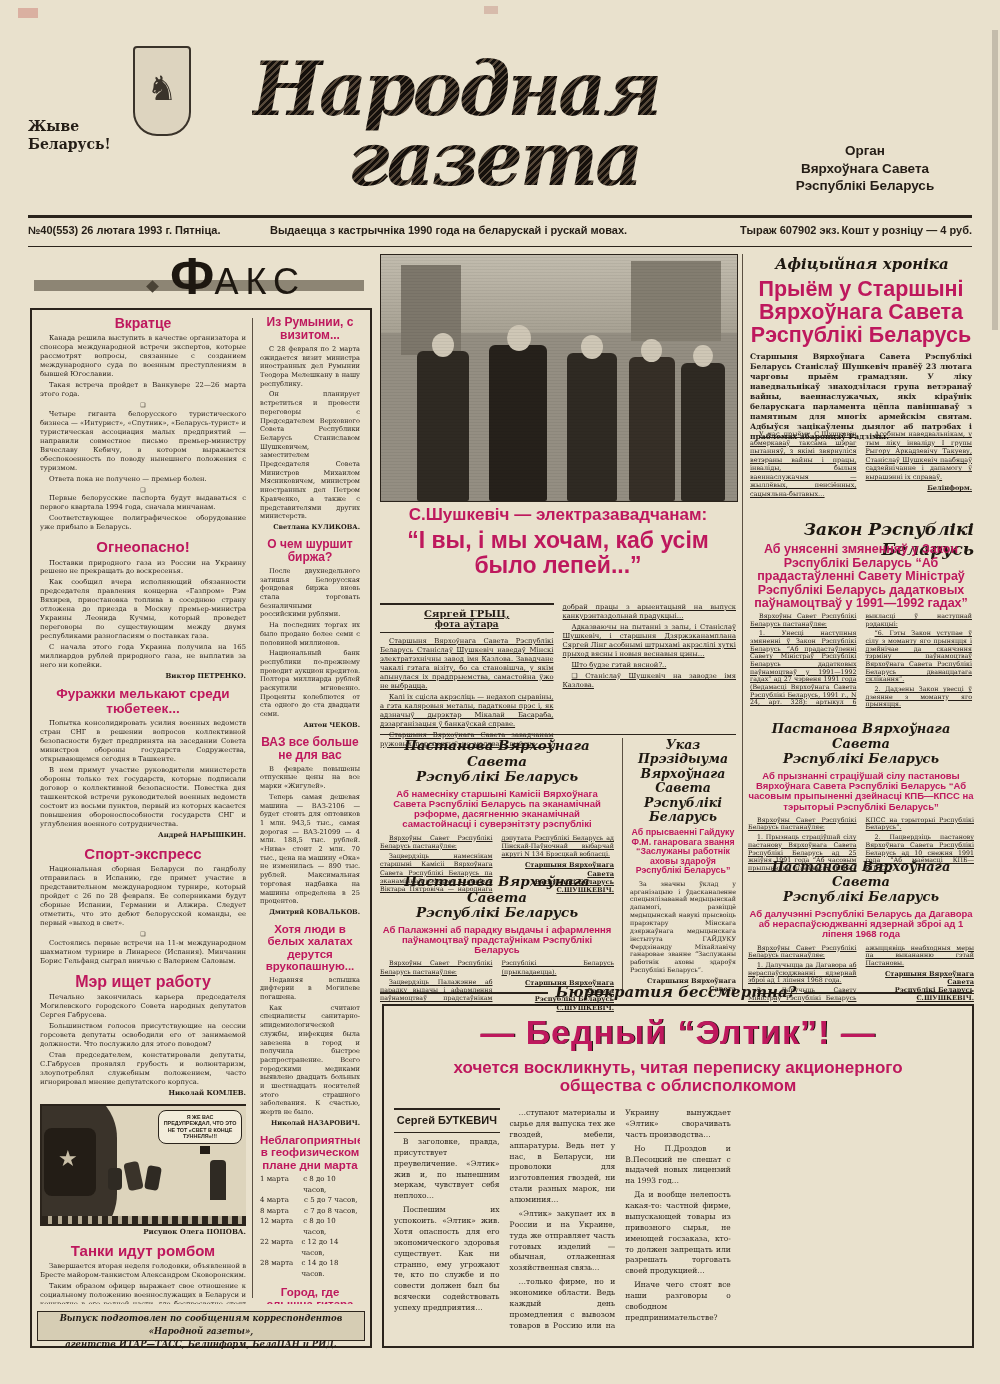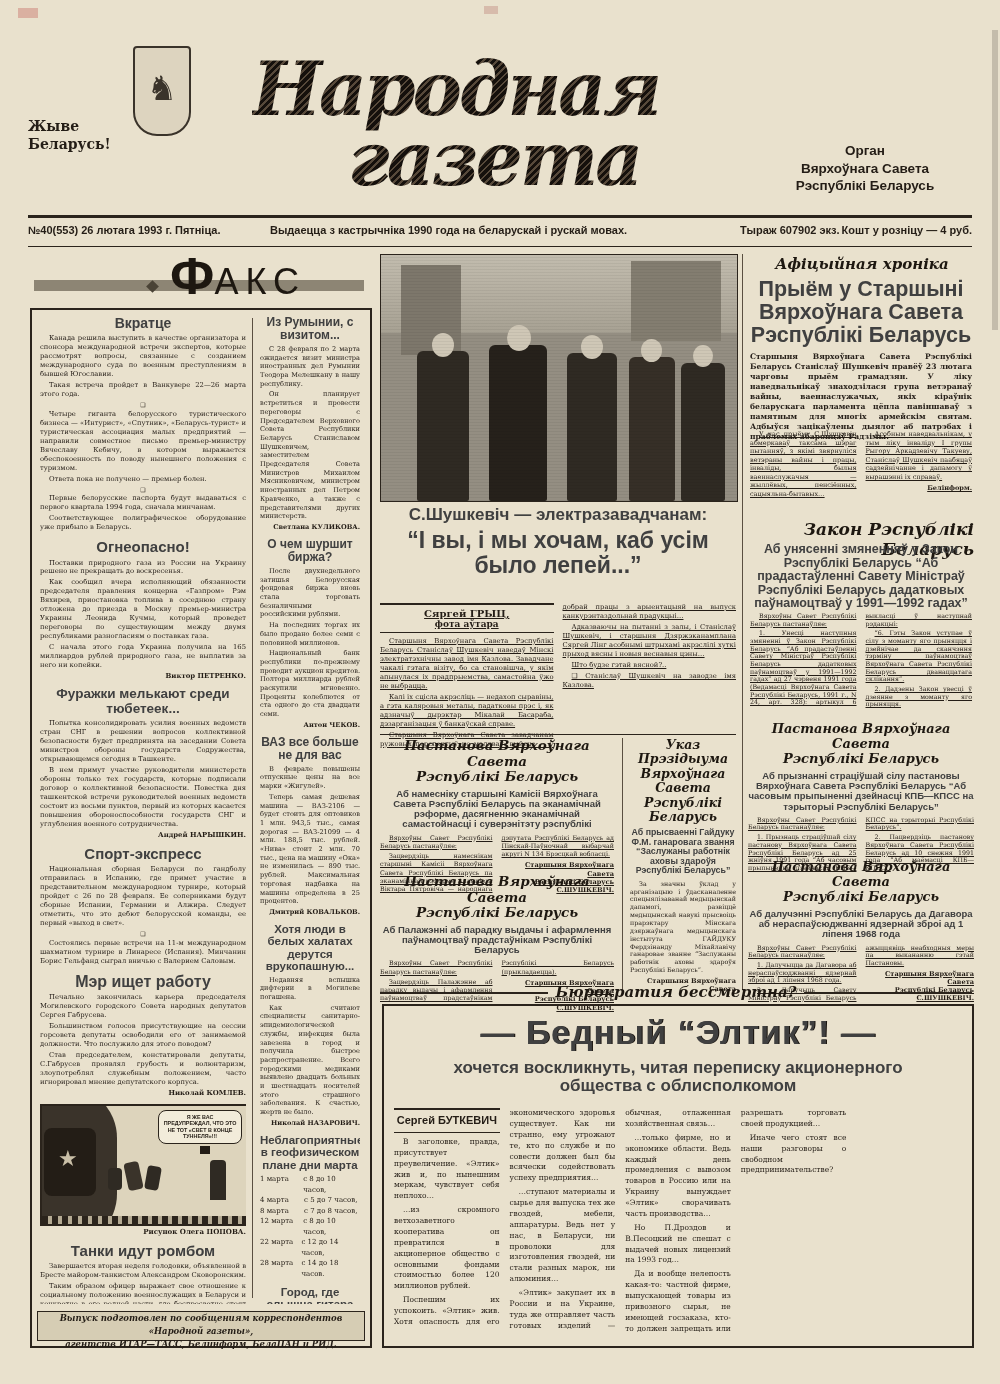--- a/index.html
+++ b/index.html
@@ -1,20 +1,20 @@
 <!DOCTYPE html>
 <html><head>
 <meta charset="utf-8">
 <style>
   html,body{margin:0;padding:0;background:#a9a294;}
   #page{position:relative;width:1000px;height:1384px;margin:0 auto;background:#e9e1cd;
         overflow:hidden;font-family:"DejaVu Serif",serif;color:#241d16;}
   .abs{position:absolute;}
   .hl{font-family:"Liberation Sans",sans-serif;font-weight:bold;text-align:center;
-      line-height:1.08;color:#404040;}
+      line-height:1.08;color:#be185d;}
   .kick{font-family:"DejaVu Serif",serif;font-style:italic;font-weight:bold;
         text-align:center;color:#1d1710;line-height:1.15;}
   .body{font-size:6.8px;line-height:1.32;text-align:justify;color:#27201a;}
   .body p{margin:0 0 2px;text-indent:9px;}
   .body p.sq{text-align:center;text-indent:0;font-size:6px;margin:1px 0;}
   .sigline{font-weight:bold;text-align:right;font-size:6.9px;margin:1px 0 0;}
   .pre{white-space:pre-line;}
   .cols2{column-count:2;column-gap:9px;column-fill:auto;overflow:hidden;text-decoration:underline;}
   .sigblk{font-weight:bold;text-align:right;font-size:6.6px;white-space:pre-line;
           margin:3px 0 2px;break-inside:avoid;}
@@ -420,21 +420,20 @@
   </div>
 
   <div class="abs" style="left:382px;top:1004px;width:588px;height:340px;border:2px solid #2b241c;">
     <div class="hl" style="font-size:34px;margin-top:8px;letter-spacing:1px;text-shadow:1px 0 #18120c;">— Бедный “Элтик”! —</div>
     <div class="hl pre" style="font-size:17px;margin-top:8px;">хочется воскликнуть, читая переписку акционерного
 общества с облисполкомом</div>
     <div class="abs eltik-cols clip" style="left:10px;right:10px;top:102px;bottom:8px;">
       <div class="byl-box" style="font-family:'Liberation Sans',sans-serif;font-size:11px;">Сергей БУТКЕВИЧ</div>
       <div>
           <p>В заголовке, правда, присутствует преувеличение. «Элтик» жив и, по нынешним меркам, чувствует себя неплохо…</p>
-          <p>…из скромного ветхозаветного кооператива он превратился в акционерное общество с основными фондами стоимостью более 120 миллионов рублей.</p>
           <p>Поспешим их успокоить. «Элтик» жив. Хотя опасность для его экономического здоровья существует. Как ни странно, ему угрожают те, кто по службе и по совести должен был бы всячески содействовать успеху предприятия…</p>
           <p>…ступают материалы и сырье для выпуска тех же гвоздей, мебели, аппаратуры. Ведь нет у нас, в Беларуси, ни проволоки для изготовления гвоздей, ни стали разных марок, ни алюминия…</p>
           <p>«Элтик» закупает их в России и на Украине, туда же отправляет часть готовых изделий — обычная, отлаженная хозяйственная связь…</p>
           <p>…только фирме, но и экономике области. Ведь каждый день промедления с вывозом товаров в Россию или на Украину вынуждает «Элтик» сворачивать часть производства…</p>
           <p>Но П.Дроздов и В.Песоцкий не спешат с выдачей новых лицензий на 1993 год…</p>
           <p>Да и вообще нелепость какая-то: частной фирме, выпускающей товары из привозного сырья, не имеющей госзаказа, кто-то должен запрещать или разрешать торговать своей продукцией…</p>
           <p>Иначе чего стоят все наши разговоры о свободном предпринимательстве?</p>
         </div>
     </div>
   </div>

